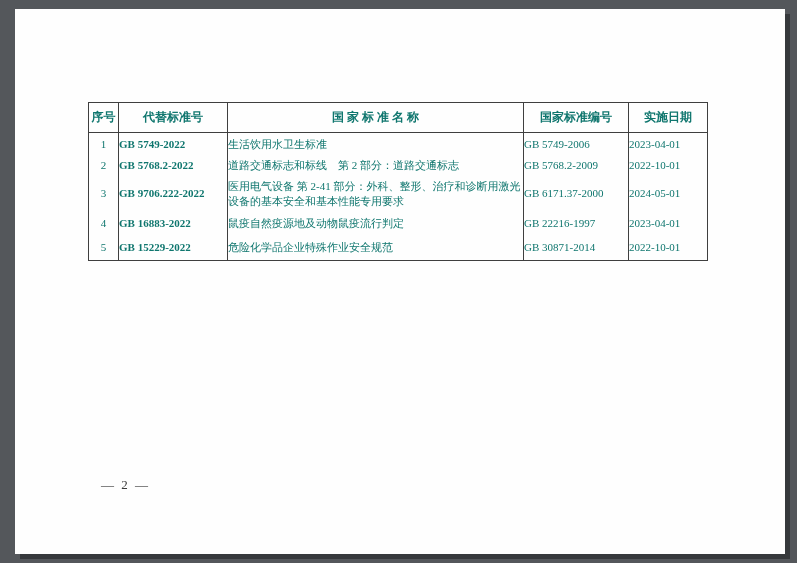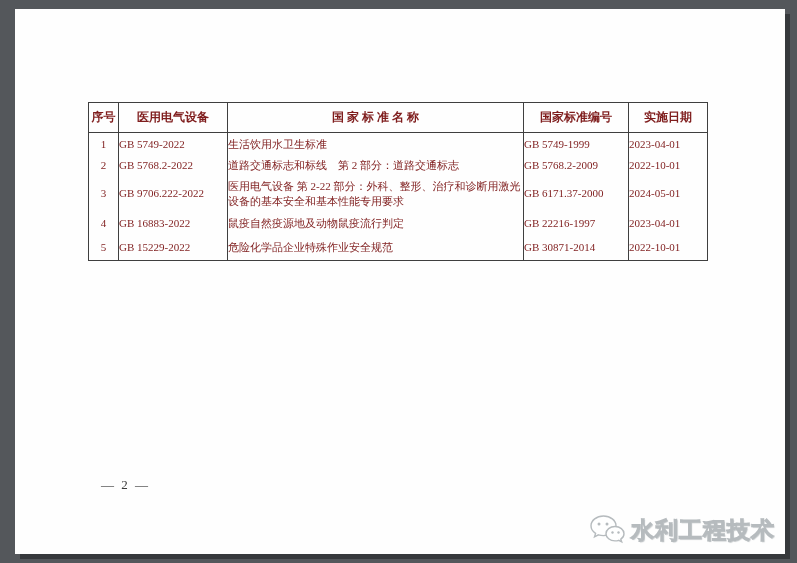--- a/index.html
+++ b/index.html
@@ -19,21 +19,21 @@
     width: 770px; height: 545px;
     background: #fefefe;
     box-shadow: 5px 5px 0 0 #36393c;
   }
   table.std {
     position: absolute;
     left: 73px; top: 93px;
     width: 619px;
     border-collapse: collapse;
     table-layout: fixed;
-    color: #7f1d1d;
+    color: #0f766e;
   }
   table.std, table.std th, table.std td {
     border: 1px solid #3f3f3f;
   }
   table.std tbody td {
     border-top: none;
     border-bottom: none;
   }
   table.std tbody tr:last-child td { border-bottom: 1px solid #3f3f3f; }
   table.std th {
@@ -45,21 +45,21 @@
     padding: 0 2px;
     white-space: nowrap;
   }
   table.std td {
     font-size: 11px;
     vertical-align: middle;
     line-height: 1.35;
     padding: 2px 0;
   }
   td.c-no   { text-align: center; }
-  td.c-code { padding-left: 8px; }
+  td.c-code { padding-left: 8px; font-weight: bold; }
   td.c-name { padding-left: 9px; padding-right: 6px; margin-left: 20px; }
   td.c-rep  { padding-left: 8px; }
   td.c-date { padding-left: 9px; }
   tbody tr:nth-child(1) td { height: 23px; }
   tbody tr:nth-child(2) td { height: 20px; }
   tbody tr:nth-child(3) td { height: 36px; }
   tbody tr:nth-child(4) td { height: 24px; }
   tbody tr:nth-child(5) td { height: 25px; }
   .pageno {
     position: absolute;
@@ -99,45 +99,45 @@
       <colgroup>
         <col style="width:30px">
         <col style="width:109px">
         <col style="width:296px">
         <col style="width:105px">
         <col style="width:79px">
       </colgroup>
       <thead>
         <tr>
           <th>序号</th>
-          <th>医用电气设备</th>
+          <th>代替标准号</th>
           <th>国 家 标 准 名 称</th>
           <th>国家标准编号</th>
           <th>实施日期</th>
         </tr>
       </thead>
       <tbody>
         <tr>
           <td class="c-no">1</td>
           <td class="c-code">GB 5749-2022</td>
           <td class="c-name">生活饮用水卫生标准</td>
-          <td class="c-rep">GB 5749-1999</td>
+          <td class="c-rep">GB 5749-2006</td>
           <td class="c-date">2023-04-01</td>
         </tr>
         <tr>
           <td class="c-no">2</td>
           <td class="c-code">GB 5768.2-2022</td>
           <td class="c-name">道路交通标志和标线　第 2 部分：道路交通标志</td>
           <td class="c-rep">GB 5768.2-2009</td>
           <td class="c-date">2022-10-01</td>
         </tr>
         <tr>
           <td class="c-no">3</td>
           <td class="c-code">GB 9706.222-2022</td>
-          <td class="c-name">医用电气设备 第 2-22 部分：外科、整形、治疗和诊断用激光设备的基本安全和基本性能专用要求</td>
+          <td class="c-name">医用电气设备 第 2-41 部分：外科、整形、治疗和诊断用激光设备的基本安全和基本性能专用要求</td>
           <td class="c-rep">GB 6171.37-2000</td>
           <td class="c-date">2024-05-01</td>
         </tr>
         <tr>
           <td class="c-no">4</td>
           <td class="c-code">GB 16883-2022</td>
           <td class="c-name">鼠疫自然疫源地及动物鼠疫流行判定</td>
           <td class="c-rep">GB 22216-1997</td>
           <td class="c-date">2023-04-01</td>
         </tr>
@@ -146,30 +146,15 @@
           <td class="c-code">GB 15229-2022</td>
           <td class="c-name">危险化学品企业特殊作业安全规范</td>
           <td class="c-rep">GB 30871-2014</td>
           <td class="c-date">2022-10-01</td>
         </tr>
       </tbody>
     </table>
 
     <div class="pageno">—  2  —</div>
 
-    <div class="watermark">
-      <svg class="wm-icon" width="36" height="32" viewBox="0 0 36 32">
-        <g fill="#ffffff" stroke="#b6bbbe" stroke-width="1.4">
-          <path d="M14.5 2 C7.6 2 2 6.4 2 11.8 c0 3.1 1.8 5.8 4.6 7.6 l-1.1 3.4 3.9-2 c1.6 0.5 3.3 0.8 5.1 0.8 6.9 0 12.5-4.4 12.5-9.8 S21.4 2 14.5 2 Z"></path>
-          <path d="M26 12.5 c-5 0-9 3.2-9 7.2 0 4 4 7.2 9 7.2 1.3 0 2.6-0.2 3.7-0.6 l3 1.6-0.9-2.7 c2-1.3 3.2-3.3 3.2-5.5 0-4-4-7.2-9-7.2 Z"></path>
-        </g>
-        <g fill="#b6bbbe">
-          <circle cx="10" cy="10" r="1.5"></circle>
-          <circle cx="18" cy="10" r="1.5"></circle>
-          <circle cx="23.5" cy="18.5" r="1.2"></circle>
-          <circle cx="29.5" cy="18.5" r="1.2"></circle>
-        </g>
-      </svg>
-      <span class="wm-text">水利工程技术</span>
-    </div>
 
   </div>
 </div>
 
 </body></html>

